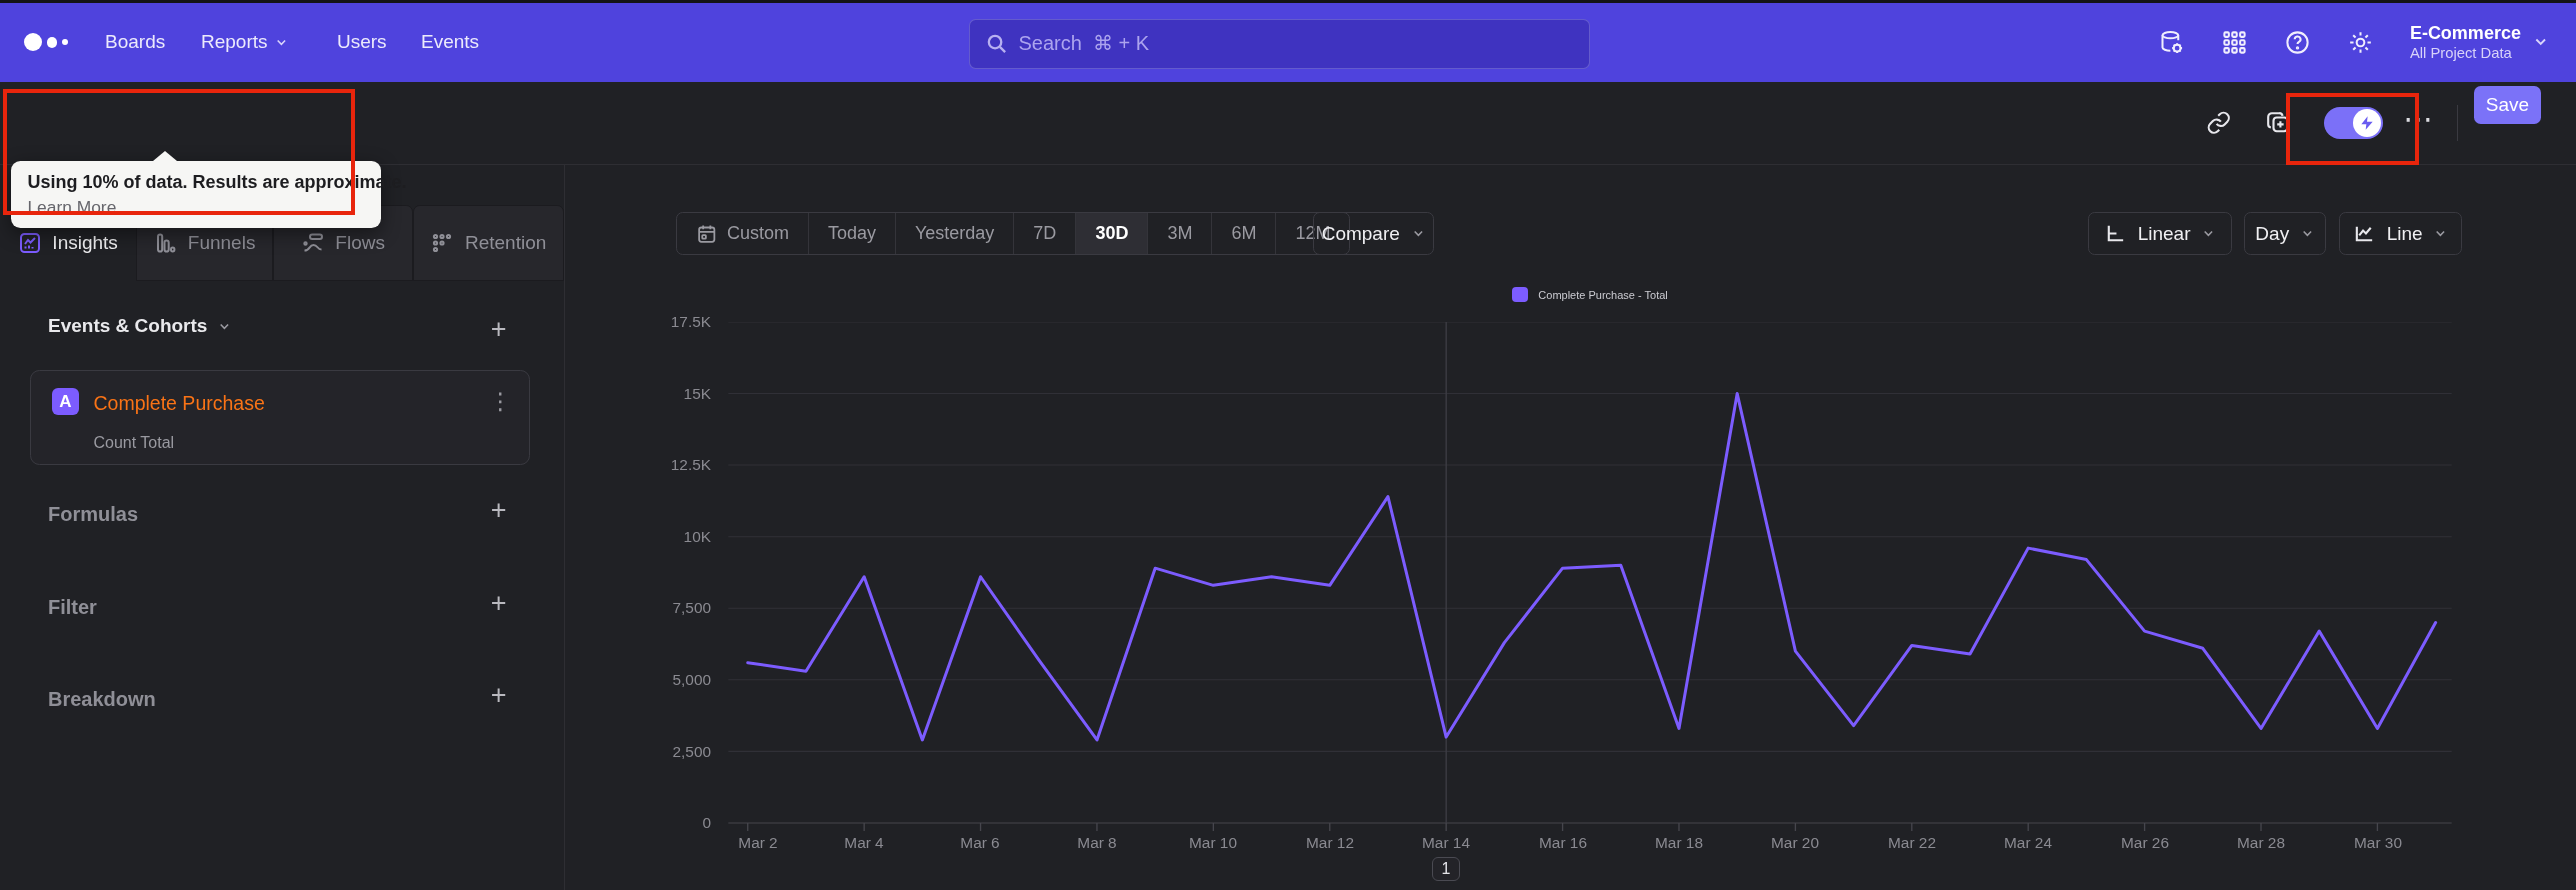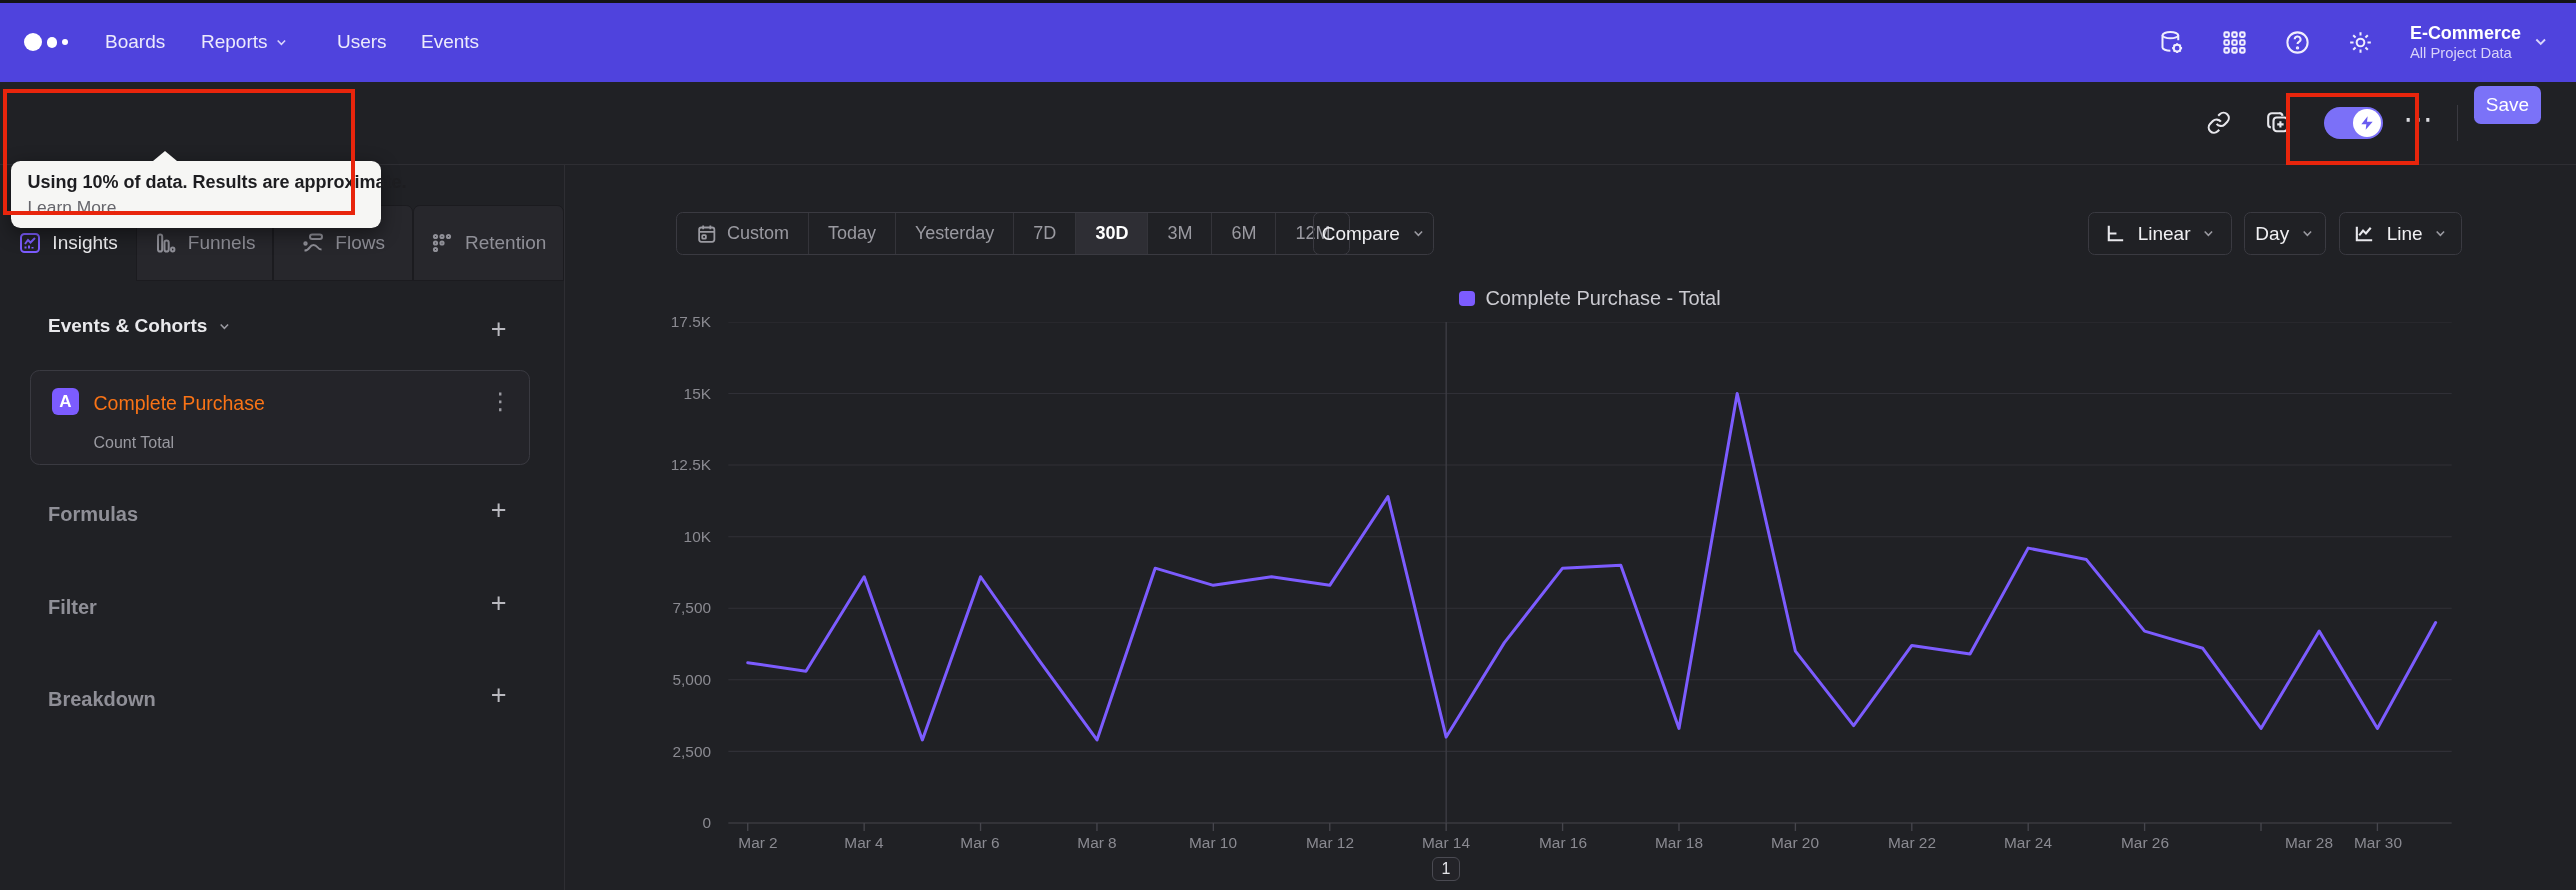--- a/index.html
+++ b/index.html
@@ -104,21 +104,21 @@
   .ctrl-btn svg.g { width:23px; height:23px; stroke:#e8e8ec; stroke-width:2.2; fill:none; }
   .compare-btn { left:1313px; width:121px; }
   .linear-btn { left:2088px; width:144px; }
   .day-btn { left:2244px; width:82px; }
   .line-btn { left:2339px; width:123px; }
   .ctrl-btn .chev { stroke:#9a9aa1; }
   
   .legend { position:absolute; left:728px; top:287px; width:1724px; display:flex; align-items:center;
     justify-content:center; gap:10.7px; }
   .legend-swatch { width:15.4px; height:15.4px; border-radius:4px; }
-  .legend-label { font-size:20px; color:#cbcbd1; }
+  .legend-label { font-size:11px; color:#cbcbd1; }
   #chart-svg { position:absolute; left:728px; top:322px; }
   #y-labels { position:absolute; left:604px; top:322px; width:107px; height:501px; }
   .y-tick-label { position:absolute; right:0; transform:translateY(-50%); font-size:15.4px; color:#8a8a91; }
   #x-labels { position:absolute; left:728px; top:834px; width:1724px; height:20px; }
   .x-tick-label { position:absolute; transform:translateX(-50%); font-size:15.4px; color:#8a8a91;
     white-space:nowrap; }
   #annotation-chip { position:absolute; top:857px; transform:translateX(-50%); min-width:28px; height:24px;
     padding:0 5.4px; background:#232328; border:0.7px solid #4a4a52; border-radius:6px; color:#e4e4e8;
     font-size:16px; display:flex; align-items:center; justify-content:center; cursor:pointer; }
   #chip-anchor { position:absolute; left:728px; top:0; width:1724px; height:0; }
@@ -146,20 +146,27 @@
           <path d="M6 9l6 6 6-6"></path>
         </svg>
     </div>
     <div class="nav-link" style="left:337px;">
       <span>Users</span>
     </div>
     <div class="nav-link" style="left:421px;">
       <span>Events</span>
     </div>
 
+    <div class="search">
+      <svg viewBox="0 0 24 24">
+          <circle cx="10.5" cy="10.5" r="6.5"></circle>
+          <path d="M15.5 15.5L21 21"></path>
+        </svg>
+      <input type="text" placeholder="Search  ⌘ + K" style="">
+    </div>
 
     <div class="nav-right">
       <div class="nav-icon-btn">
         <svg viewBox="0 0 24 24">
           <ellipse cx="11" cy="5.5" rx="7" ry="2.8"></ellipse>
           <path d="M4 5.5v11c0 1.5 3.1 2.8 7 2.8"></path>
           <path d="M18 5.5V10"></path>
           <circle cx="17" cy="17" r="3"></circle>
           <path d="M17 12.6v1.6 M17 19.8v1.6 M12.6 17h1.6 M19.8 17h1.6 M13.9 13.9l1.1 1.1 M19 19l1.1 1.1 M20.1 13.9L19 15 M15 19l-1.1 1.1"></path>
         </svg>
@@ -418,21 +425,21 @@
       <span class="x-tick-label" style="left: 369px;">Mar 8</span>
       <span class="x-tick-label" style="left: 485px;">Mar 10</span>
       <span class="x-tick-label" style="left: 602px;">Mar 12</span>
       <span class="x-tick-label" style="left: 718px;">Mar 14</span>
       <span class="x-tick-label" style="left: 835px;">Mar 16</span>
       <span class="x-tick-label" style="left: 951px;">Mar 18</span>
       <span class="x-tick-label" style="left: 1067px;">Mar 20</span>
       <span class="x-tick-label" style="left: 1184px;">Mar 22</span>
       <span class="x-tick-label" style="left: 1300px;">Mar 24</span>
       <span class="x-tick-label" style="left: 1417px;">Mar 26</span>
-      <span class="x-tick-label" style="left: 1533px; margin-left: 48px;">Mar 28</span>
+      <span class="x-tick-label" style="left: 1533px;">Mar 28</span>
       <span class="x-tick-label" style="left: 1650px;">Mar 30</span>
     </div>
 
   <div id="chip-anchor">
     <div id="annotation-chip" style="top: 857px; left: 718px;">1</div>
   </div>
 </div>
 
 
 </body></html>

